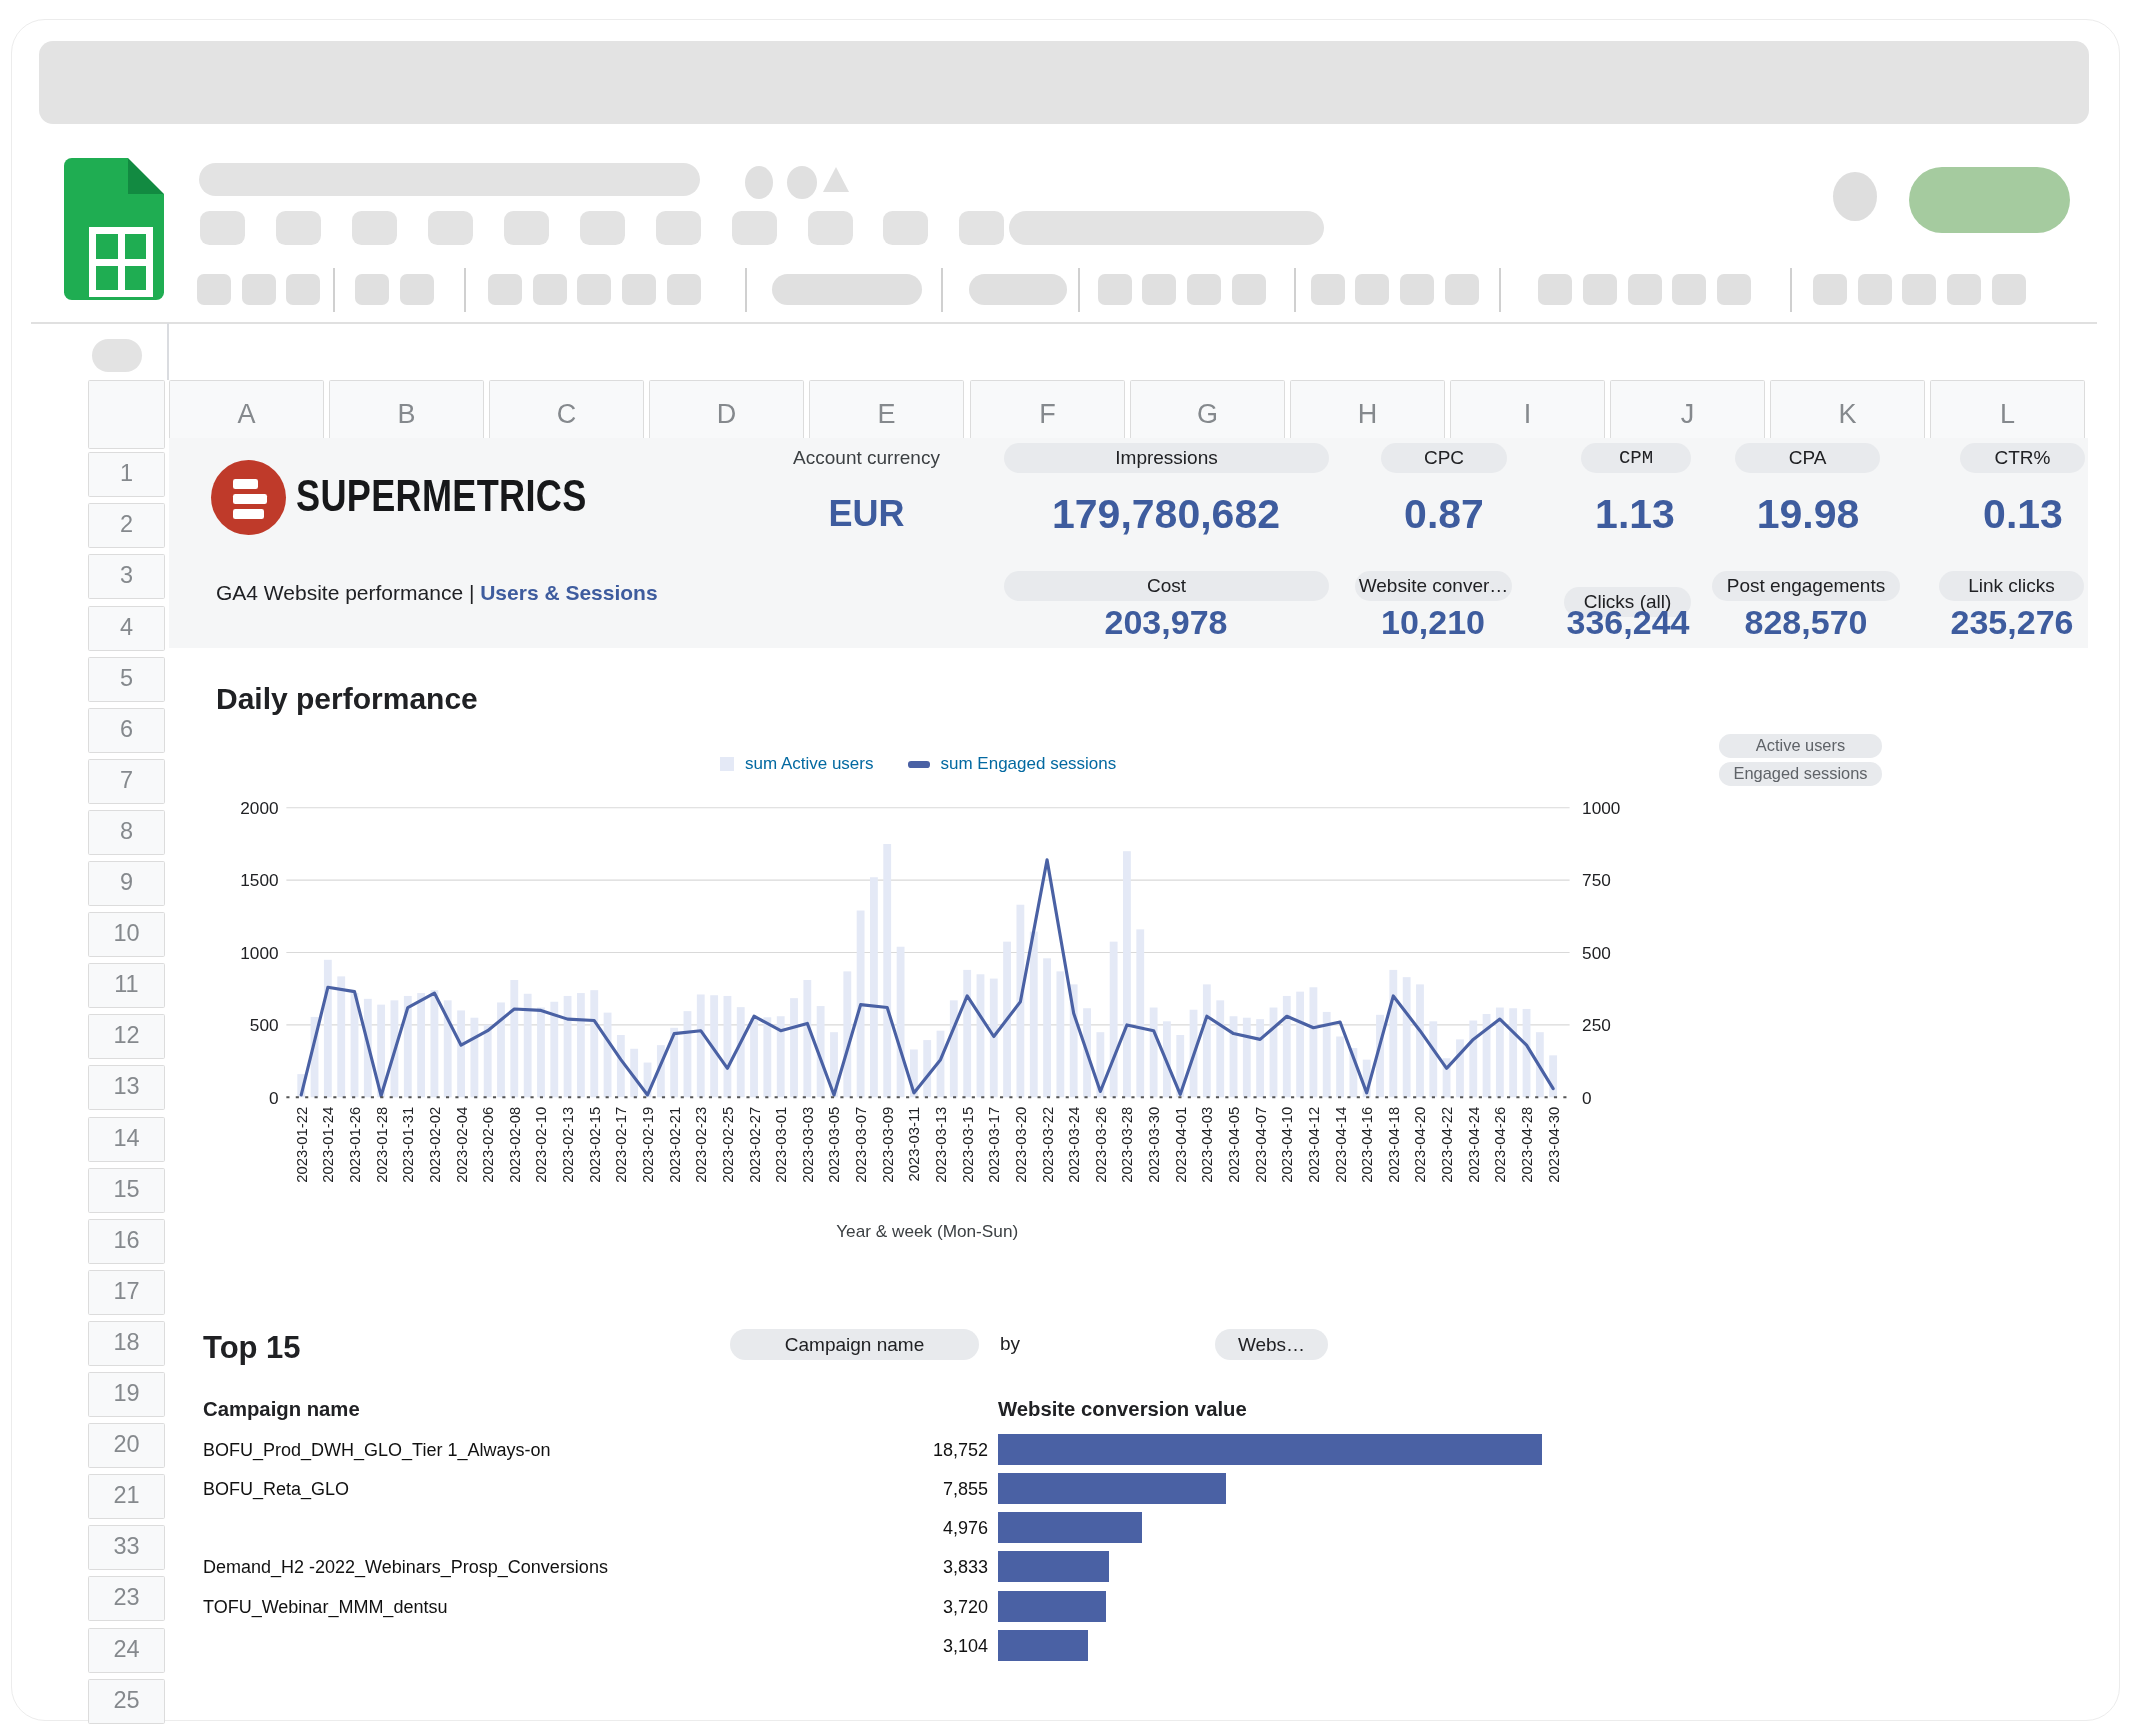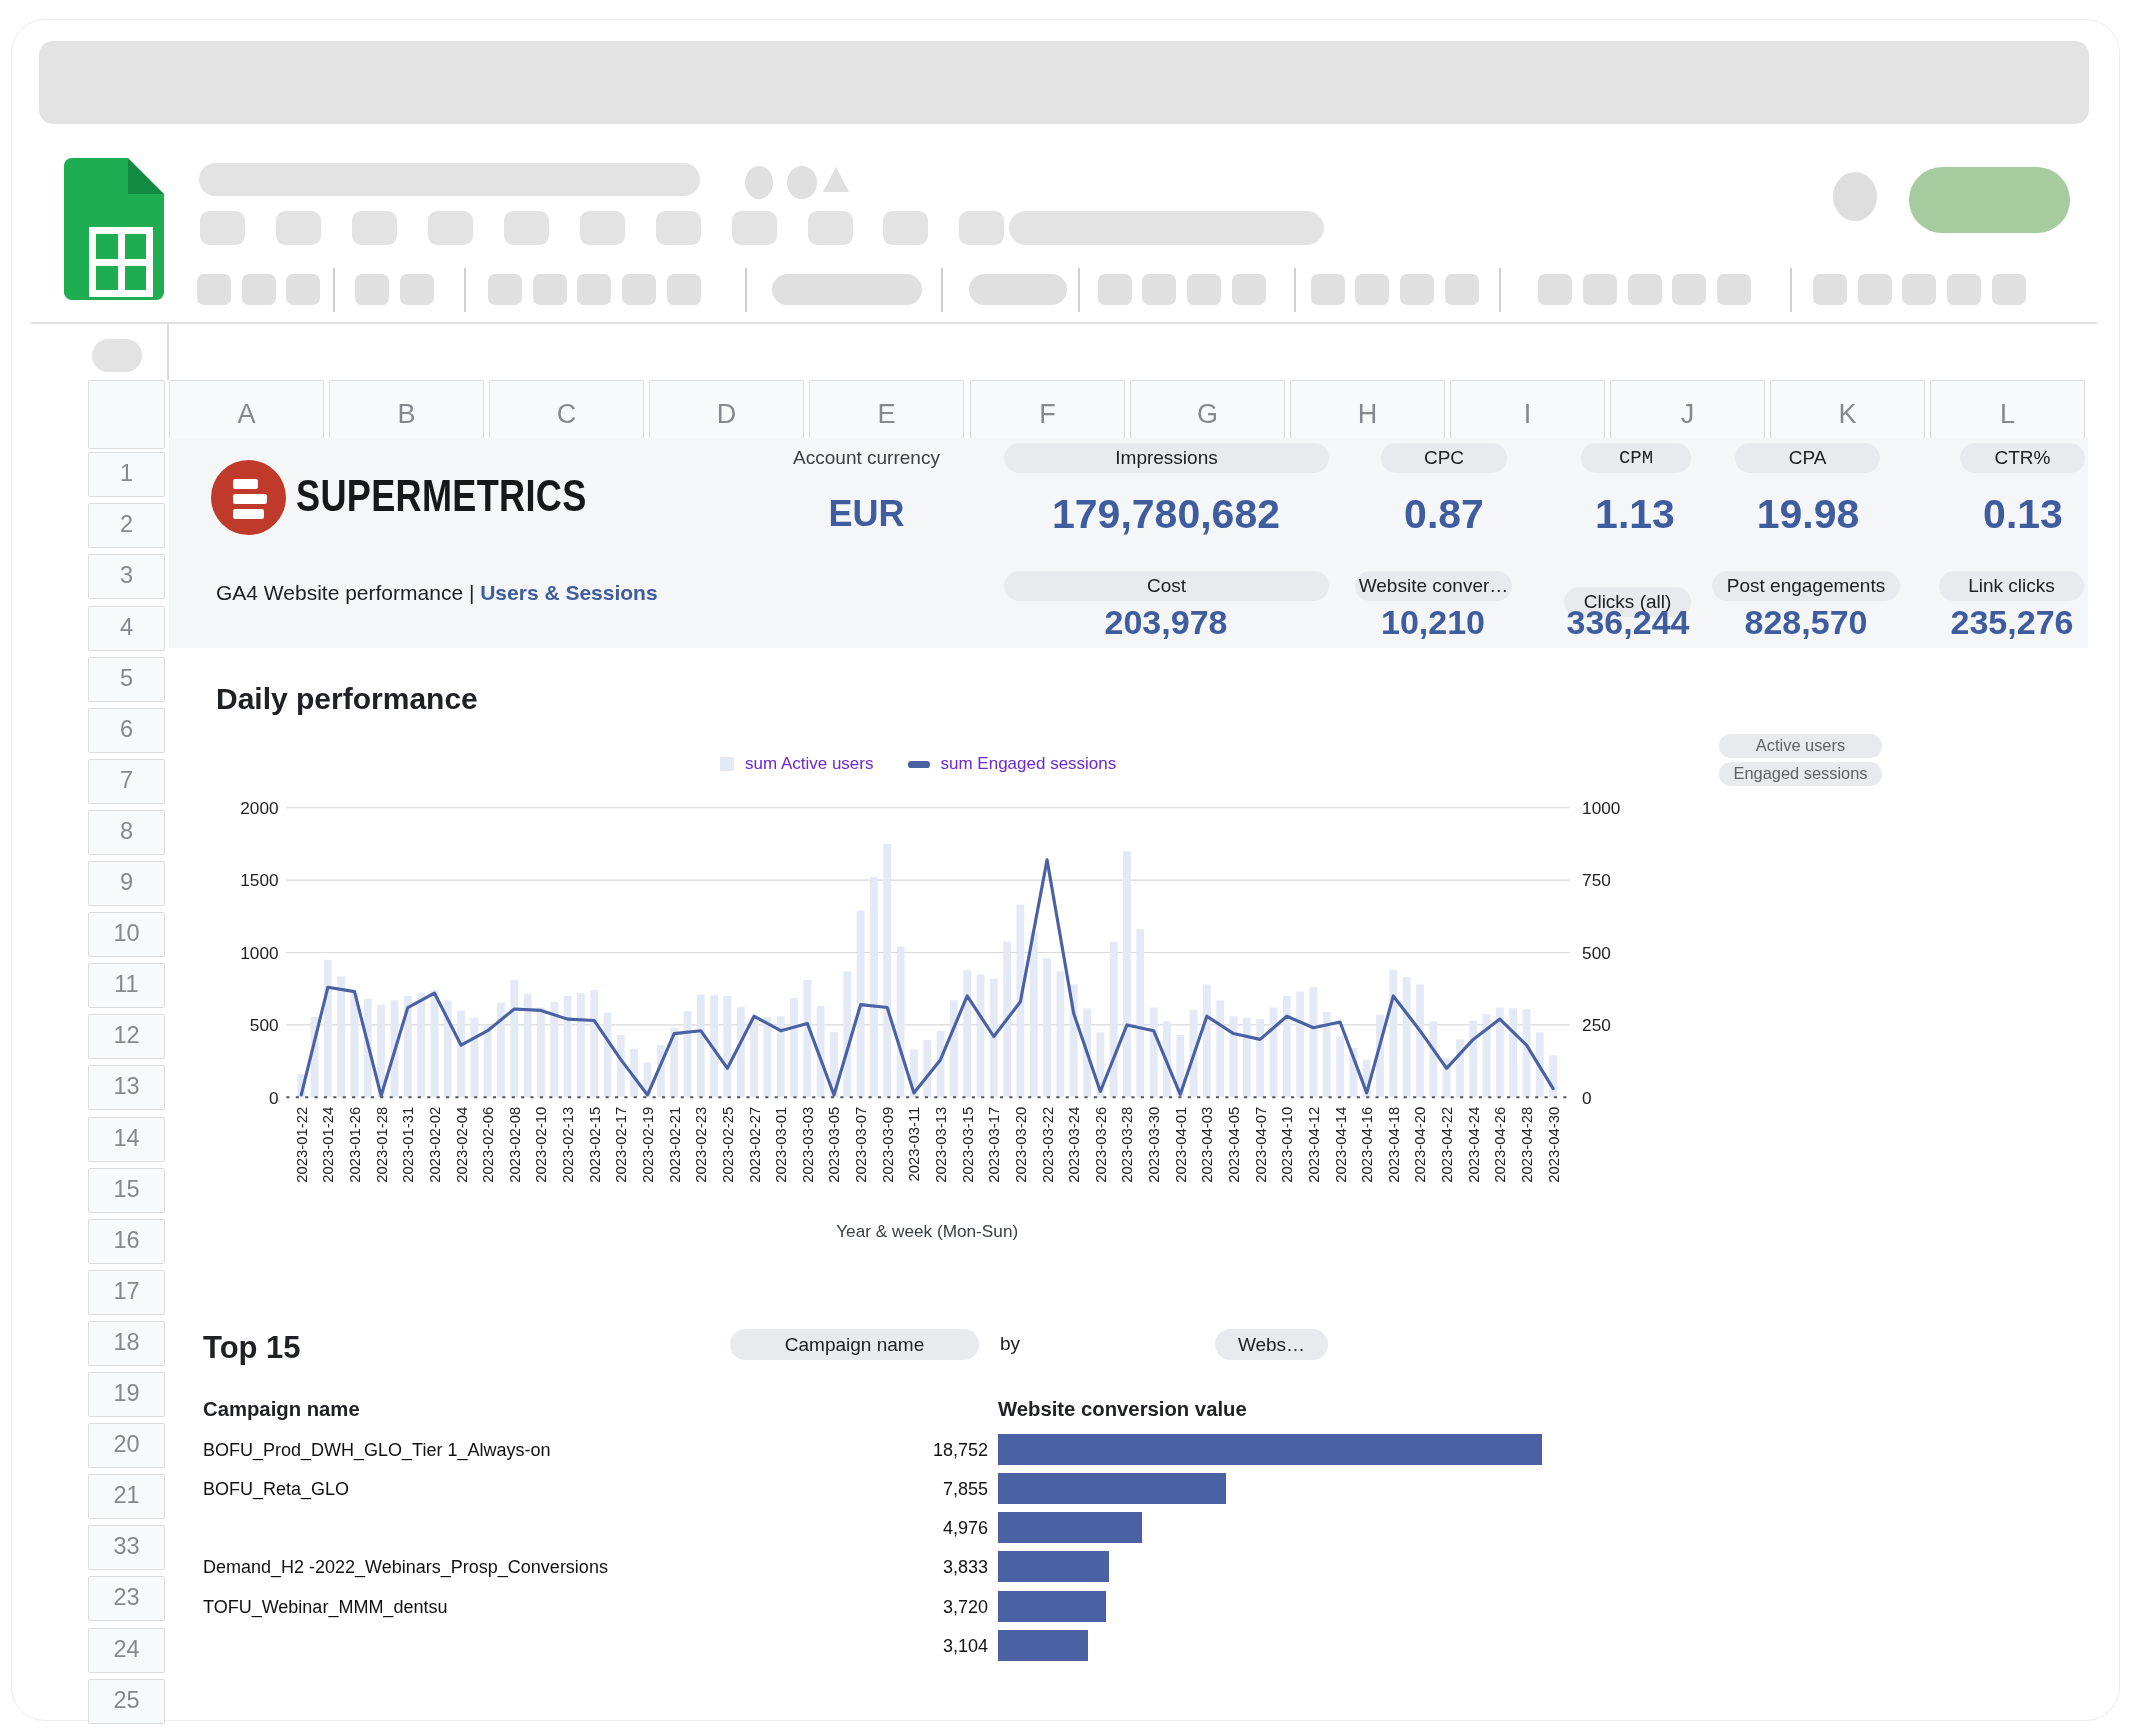--- a/index.html
+++ b/index.html
@@ -45,21 +45,21 @@
   .subtitle .lnk{color:#3e5c9e;font-weight:bold;}
   .chip{background:#e8eaed;border-radius:15px;height:30px;line-height:30px;text-align:center;
         font-size:19px;color:#202124;white-space:nowrap;overflow:hidden;}
   .kpi-label-plain{font-size:19px;color:#3c4043;text-align:center;height:30px;line-height:30px;}
   .kpi-val{font-weight:bold;color:#3e5c9e;text-align:center;white-space:nowrap;}
   .v1{font-size:41px;}
   .v2{font-size:34px;}
   
   .chart-title{left:216px;top:682px;font-size:30px;font-weight:bold;color:#202124;}
   .legend{left:720px;top:754px;display:flex;gap:34px;align-items:center;}
-  .legend-item{display:flex;align-items:center;gap:11px;font-size:17px;color:#6d28d9;}
+  .legend-item{display:flex;align-items:center;gap:11px;font-size:17px;color:#0369a1;}
   .sw-bar{width:14px;height:14px;background:#e4e9f6;}
   .sw-line{width:22px;height:7px;border-radius:3.1px;background:#4a61a4;}
   .side-pill{left:1719px;width:163px;height:23.5px;border-radius:11.7px;background:#e8eaed;
              font-size:16.4px;color:#5f6368;text-align:center;line-height:23.5px;}
   
   .top15-title{left:203px;top:1330px;font-size:31px;font-weight:bold;color:#202124;}
   .top15-chip{top:1329px;height:31px;line-height:31px;border-radius:15.7px;}
   .by-label{left:1000px;top:1333px;font-size:19px;color:#202124;}
   .tbl-col{top:1398px;font-size:20.3px;font-weight:bold;color:#202124;}
   .trow-name{font-size:18px;color:#111;line-height:36px;white-space:nowrap;}

